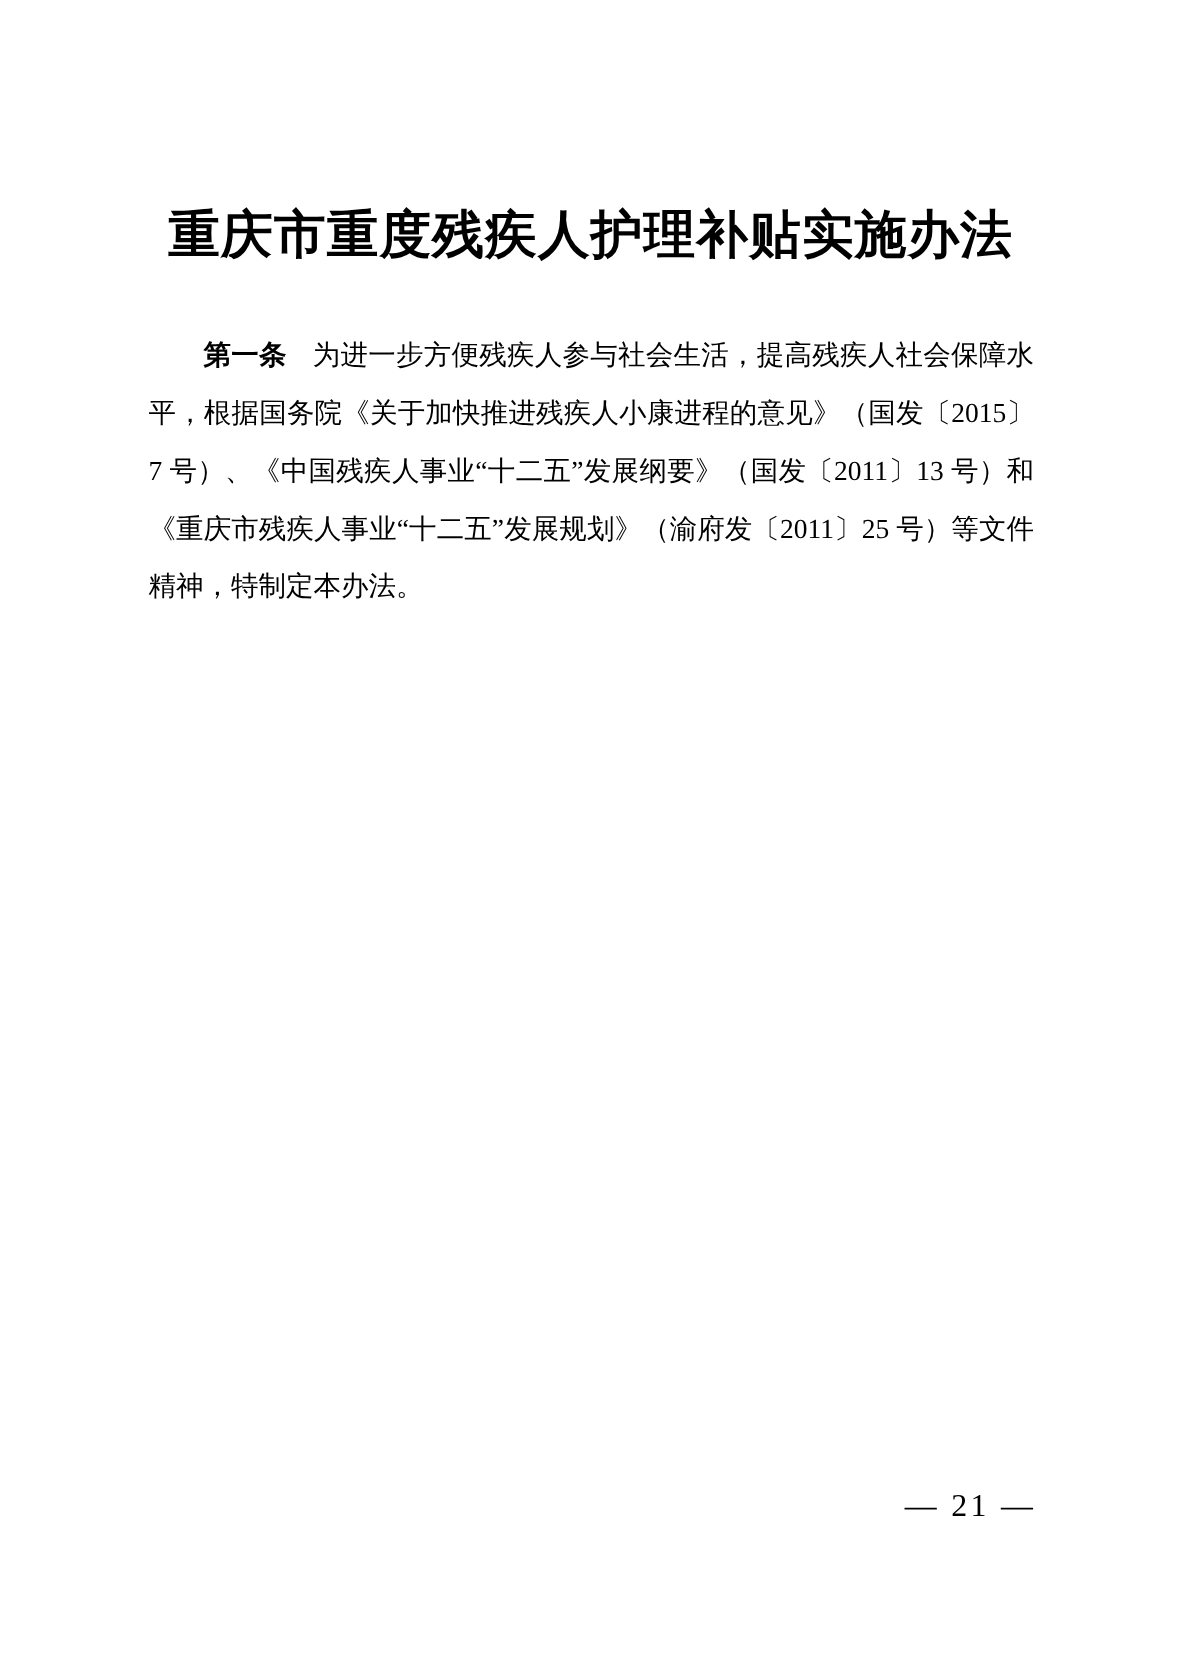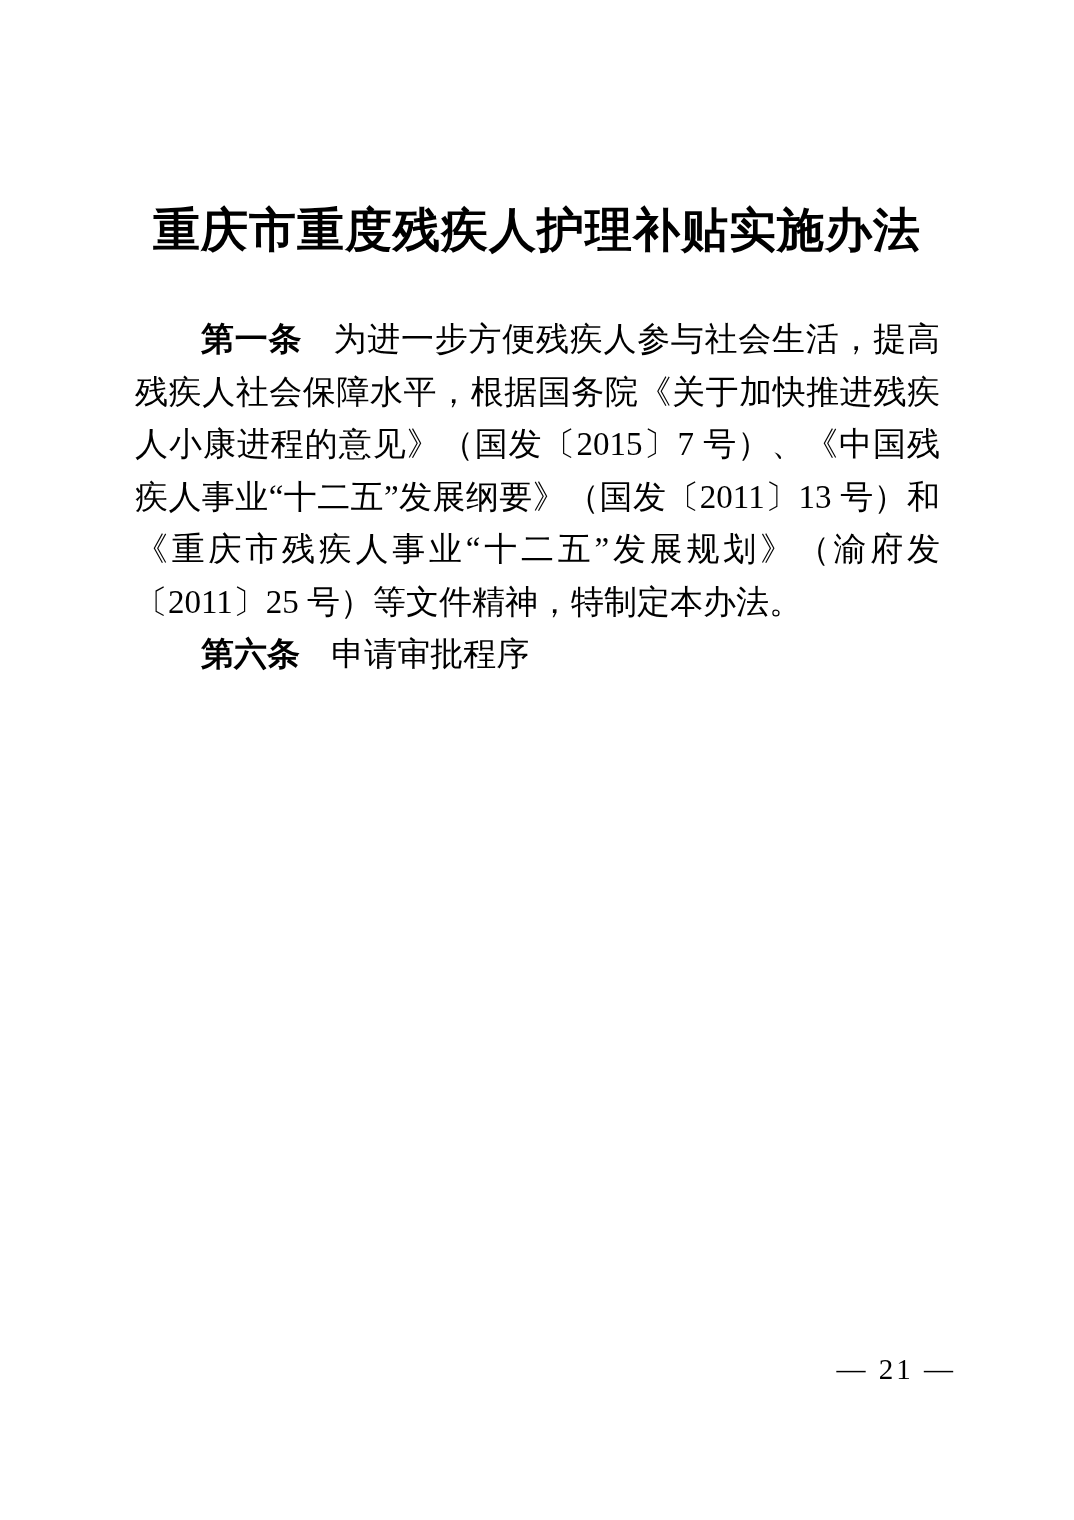--- a/index.html
+++ b/index.html
@@ -14,62 +14,61 @@
     overflow: hidden;
     color: #000000;
     font-family: "Liberation Serif", "DejaVu Serif", serif;
   }
   .page {
     position: absolute;
     inset: 0;
     background: #ffffff;
   }
   .doc-title {
-    margin: 16px;
+    margin: 0;
     padding-top: 186px;
     text-align: center;
     font-size: 47px;
     line-height: 56px;
     font-weight: bold;
     font-family: "Liberation Serif", "DejaVu Serif", serif;
     letter-spacing: 1px;
   }
   .doc-body {
     margin: 55px 134px 0 135px;
-    font-size: 33px;
+    font-size: 25px;
     line-height: 52.5px;
     text-align: justify;
     text-justify: inter-ideograph;
   }
   .para {
     margin: 0;
     text-indent: 2em;
   }
   .article-number {
     font-weight: bold;
     font-family: "Liberation Sans", "DejaVu Sans", sans-serif;
     padding-right: 0.95em;
   }
   .page-number {
     position: absolute;
     top: 1352px;
-    right: 118px;
+    right: 132px;
     font-size: 29px;
     line-height: 34px;
     letter-spacing: 3px;
     font-family: "Liberation Serif", "DejaVu Serif", serif;
   }
 </style>
 </head>
 <body>
 
 <div class="page">
 
   <h1 class="doc-title">重庆市重度残疾人护理补贴实施办法</h1>
 
   <div class="doc-body">
       <p class="para"><span class="article-number">第一条</span><span class="article-text">为进一步方便残疾人参与社会生活，提高残疾人社会保障水平，根据国务院《关于加快推进残疾人小康进程的意见》（国发〔2015〕7 号）、《中国残疾人事业“十二五”发展纲要》（国发〔2011〕13 号）和《重庆市残疾人事业“十二五”发展规划》（渝府发〔2011〕25 号）等文件精神，特制定本办法。</span></p>
-      <p class="para"><span class="article-number">第六条</span><span class="article-text">申请审批程序</span></p>
     </div>
 
   <div class="page-number">— 21 —</div>
 
 </div>
 
 </body></html>

